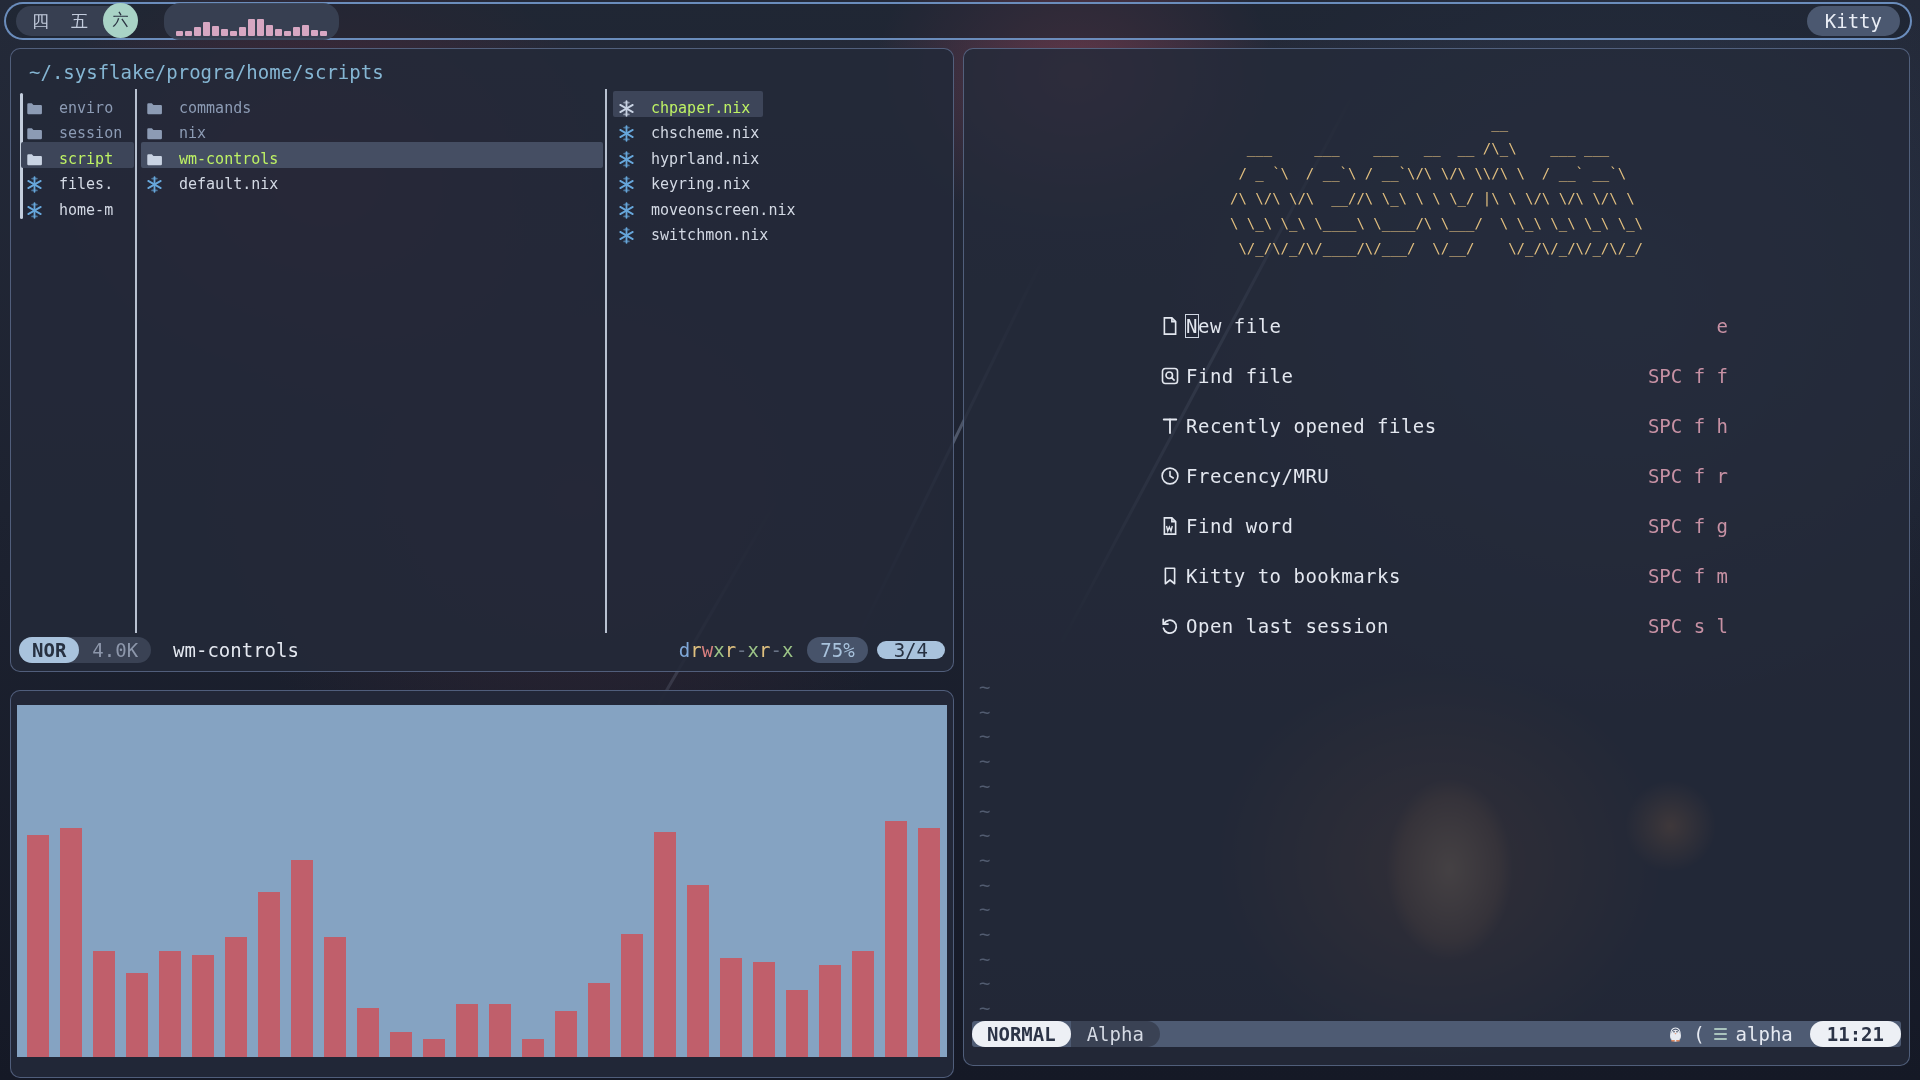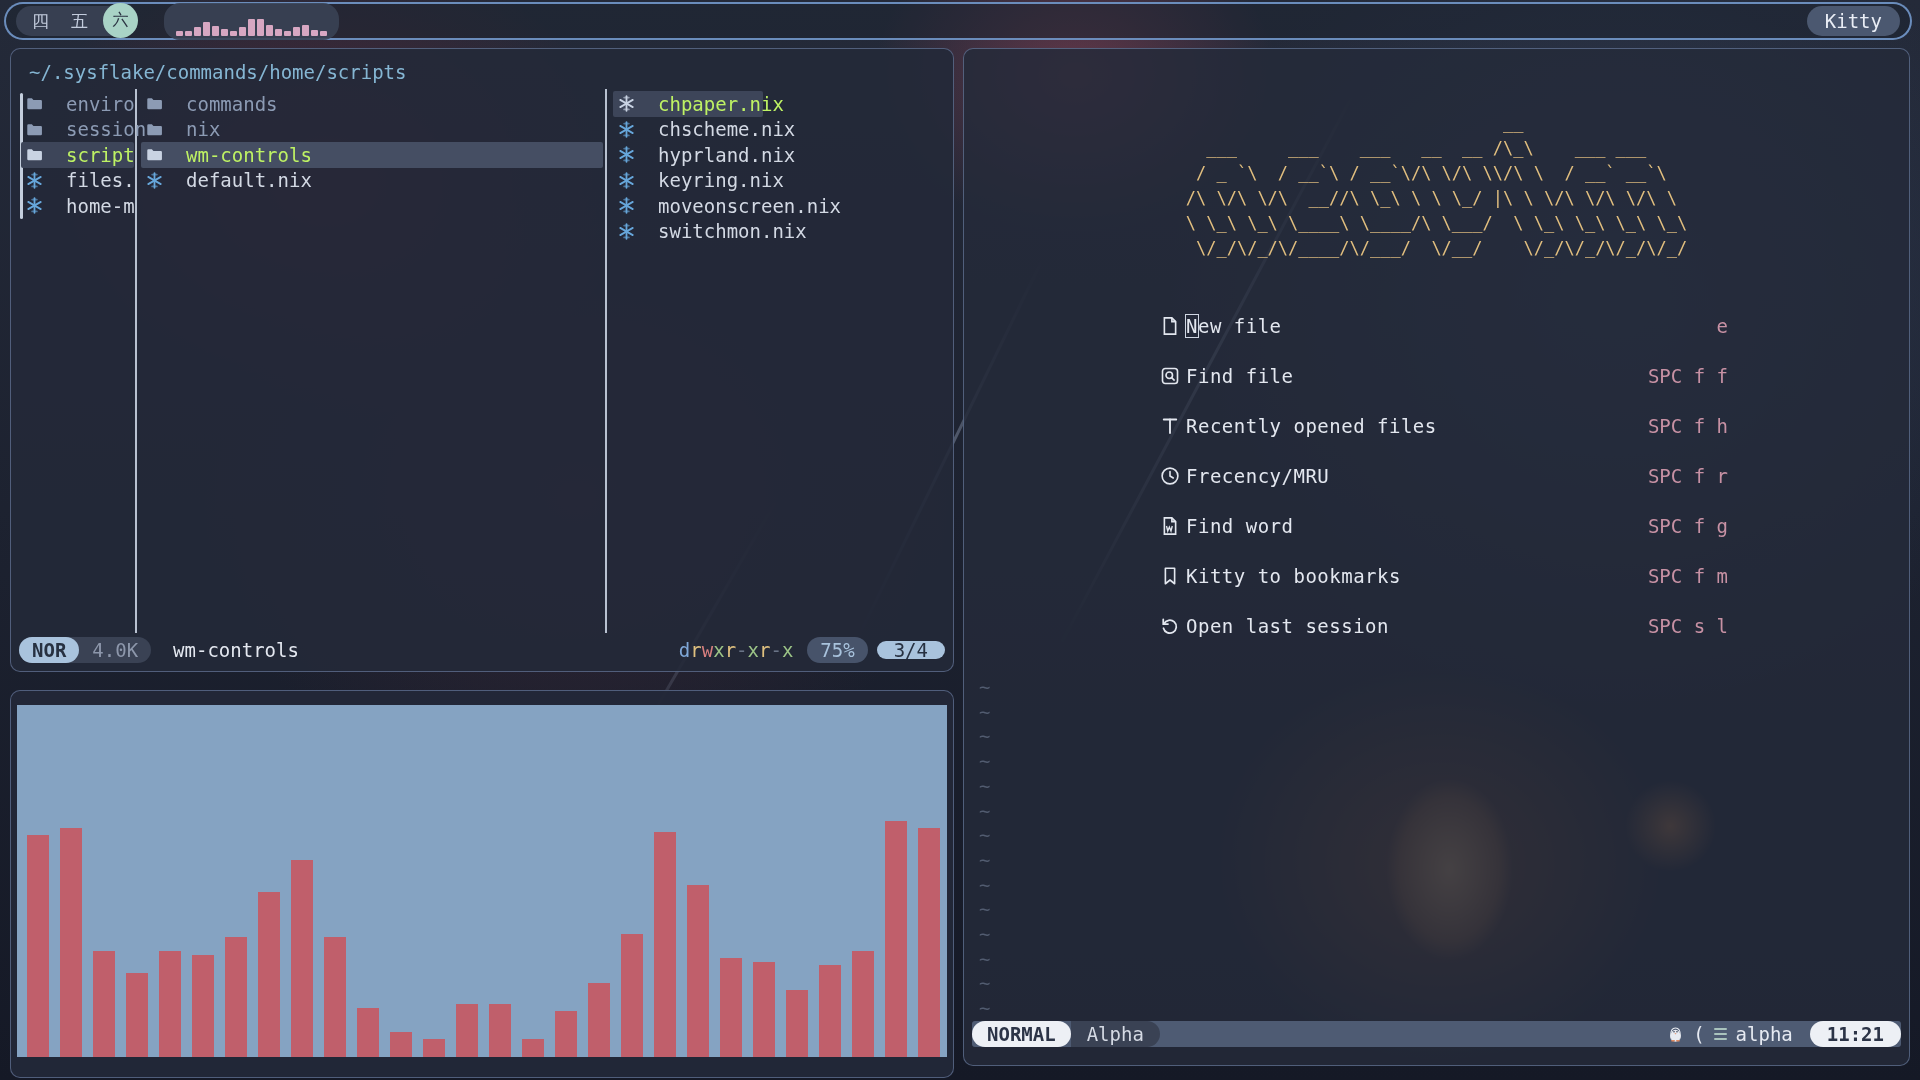--- a/index.html
+++ b/index.html
@@ -46,21 +46,21 @@
   .win{position:absolute;background:rgba(35,41,56,.9);border:1.5px solid rgba(128,150,192,.5);border-radius:10px;box-sizing:border-box;z-index:2}
   .win-yazi{left:10px;top:48px;width:944px;height:624px;overflow:hidden}
   .win-chart{left:10px;top:690px;width:944px;height:388px;background:rgba(34,40,56,.96)}
   .win-nvim{left:963px;top:48px;width:947px;height:1018px;overflow:hidden;background:rgba(36,42,57,.85)}
 
   
   .fm-path{position:absolute;left:18px;top:12px;font-size:19px;color:#85b6d3}
   .fm-sep{position:absolute;top:40px;bottom:38px;width:1.5px;background:rgba(210,220,235,.85)}
   .fm-scroll{position:absolute;left:9px;top:44px;height:126px;width:2.5px;background:#c4cedd;border-radius:2px}
   .fm-col{position:absolute;top:42px}
-  .fm-row{height:25.5px;display:flex;align-items:center;gap:23px;padding:0 5px;font-size:19px;white-space:nowrap;color:#d3d9e4}
+  .fm-row{height:25.5px;display:flex;align-items:flex-end;gap:16px;padding:0 5px;font-size:15px;white-space:nowrap;color:#d3d9e4}
   .fm-row .fm-icon{display:flex}
   .fm-row .fm-icon svg{width:17px;height:17px}
   .fm-row.dir{color:#8c9bb4}
   .fm-icon.folder{color:#8c9bb4}
   .fm-icon.nix{color:#67a7db}
   .fm-row.selected{background:#3d4559;border-radius:2px;color:#bef264}
   .fm-row.selected .fm-icon{color:#c9d3e3}
   .col-current .fm-row.selected{background:#454e63}
   .fm-status{position:absolute;left:8px;right:8px;bottom:8px;height:26px;display:flex;align-items:center;font-size:19px}
   .joined{background:#3a4254;border-radius:13px;height:26px;display:flex;align-items:center}
@@ -71,21 +71,21 @@
   .pct-pill{background:#47536a;color:#a9c3dd;border-radius:13px;height:26px;display:flex;align-items:center;padding:0 13px;margin-left:14px}
   .pos-pill{background:#a9c3dd;color:#273141;border-radius:13px;height:18px;display:flex;align-items:center;padding:0 17px;margin-left:9px}
 
   
   .chart-img{position:absolute;left:6px;top:14px;right:6px;bottom:20px;background:#85a3c2;overflow:hidden}
   .chart-bars{position:absolute;left:10px;right:0;bottom:0;top:0;display:flex;align-items:flex-end;gap:11px}
   .cbar{width:22px;background:#c05f6b;flex:none}
 
   
   .nv-logo{position:absolute;left:50%;top:62px;transform:translateX(-50%);margin:0;
-    color:#e2bf7f;font-size:17px;line-height:25px;font-family:"DejaVu Sans Mono",monospace}
+    color:#e2bf7f;font-size:14px;line-height:25px;font-family:"DejaVu Sans Mono",monospace}
   .nv-menu{position:absolute;left:196px;top:252px;width:568px}
   .nv-item{height:50px;display:flex;align-items:center;color:#e3e7ef;font-size:19px}
   .nv-item .mi{width:26px;display:flex;color:#e3e7ef}
   .nv-item .mi svg{width:20px;height:20px}
   .nv-item .mlabel{margin-left:0;letter-spacing:.5px}
   .nv-item .mkey{margin-left:auto;color:#c791a4}
   .cursor-block{outline:1.5px solid #cfd6e2;outline-offset:0px}
   .nv-tildes{position:absolute;left:15px;top:626px;margin:0;color:#525c70;font-size:19px;line-height:24.7px}
   .nv-status{position:absolute;left:8px;right:8px;bottom:18px;height:26px;background:#4e5b73;border-radius:3px;display:flex;align-items:center;font-size:19px}
   .mode-pill{background:#edf0f5;color:#2c3447;font-weight:bold;border-radius:13px;height:26px;display:flex;align-items:center;padding:0 15px}
@@ -129,21 +129,21 @@
         <span class="hist-bar" style="height: 6px;"></span>
         <span class="hist-bar" style="height: 5px;"></span>
       </div>
   </div>
   <div class="bar-center">
     <div class="pill title-pill">Kitty</div>
   </div>
 </div>
 
 <div class="win win-yazi">
-  <div class="fm-path">~/.sysflake/commands/home/scripts</div>
+  <div class="fm-path">~/.sysflake/progra/home/scripts</div>
   <div class="fm-scroll"></div>
   <div class="fm-sep" style="left:124px"></div>
   <div class="fm-sep" style="left:594px"></div>
   <div class="fm-col col-parent" style="left:10px;width:113px" id="col-parent">
       <div class="fm-row dir">
         <span class="fm-icon folder">
           <svg viewBox="0 0 16 16">
             <path d="M1.2 4.2q0-1.1 1.1-1.1h3.2l1.5 1.7h7q1 0 1 1v6.4q0 1.1-1.1 1.1H2.3q-1.1 0-1.1-1.1z" fill="currentColor"></path>
           </svg>
         </span>

